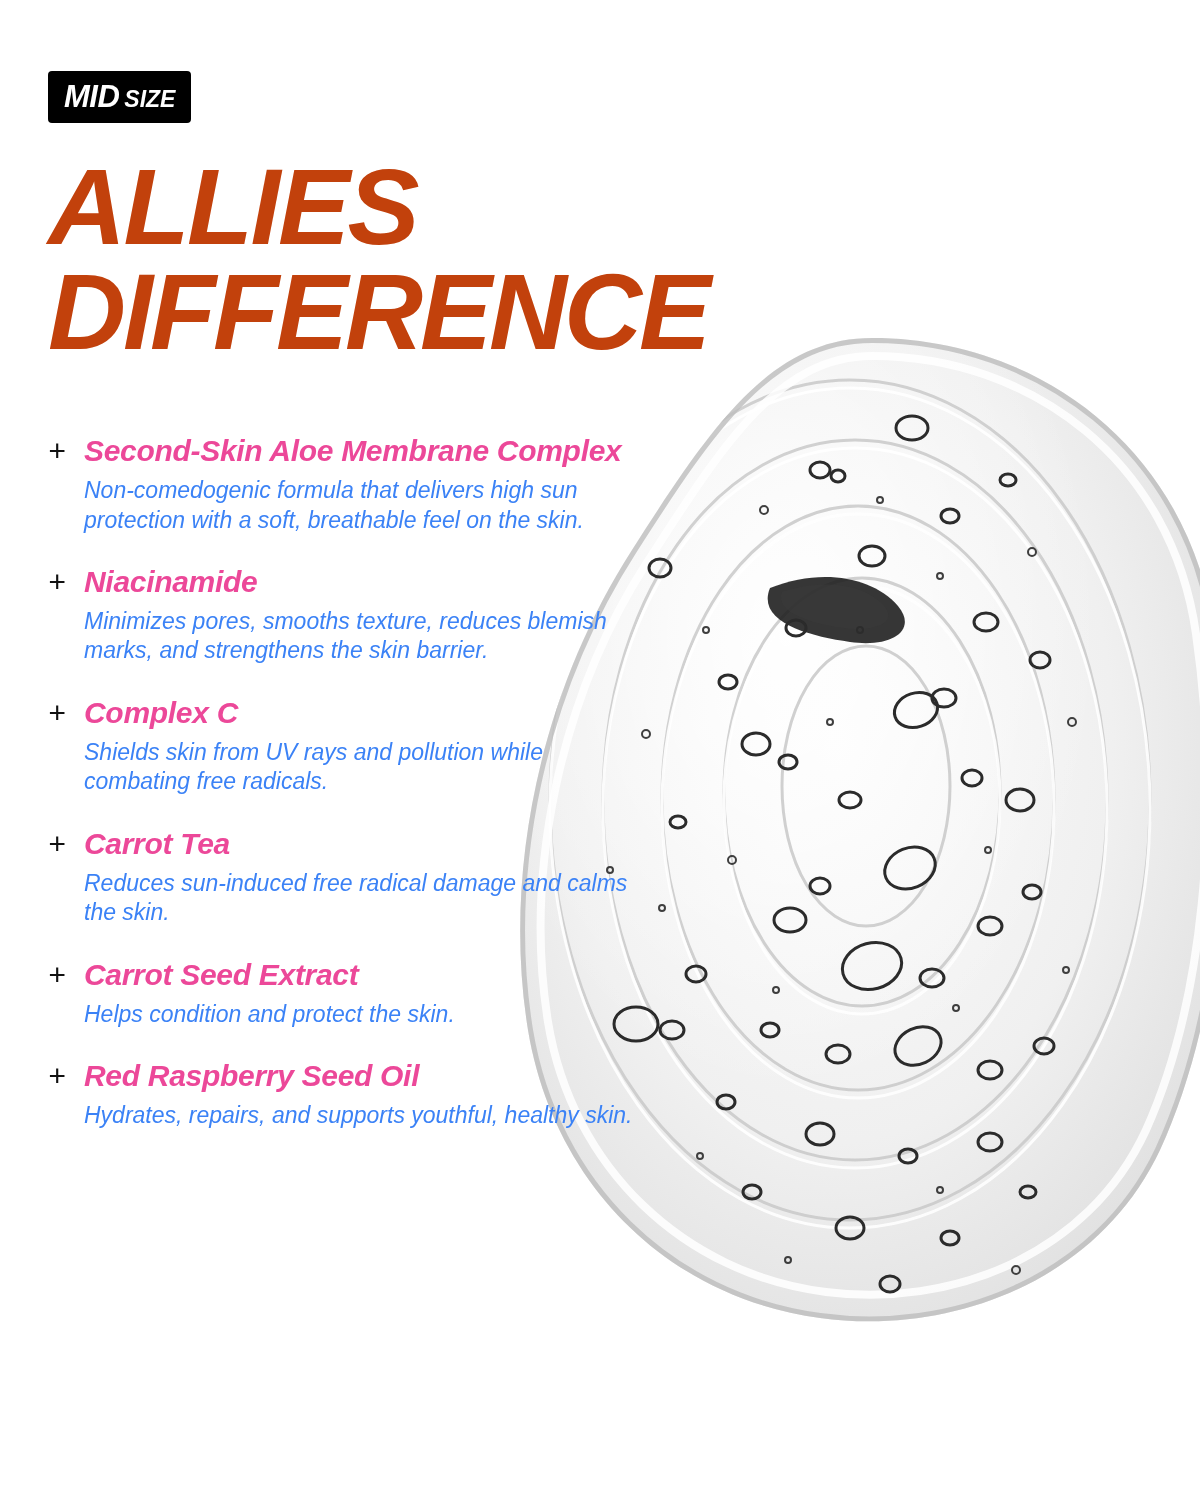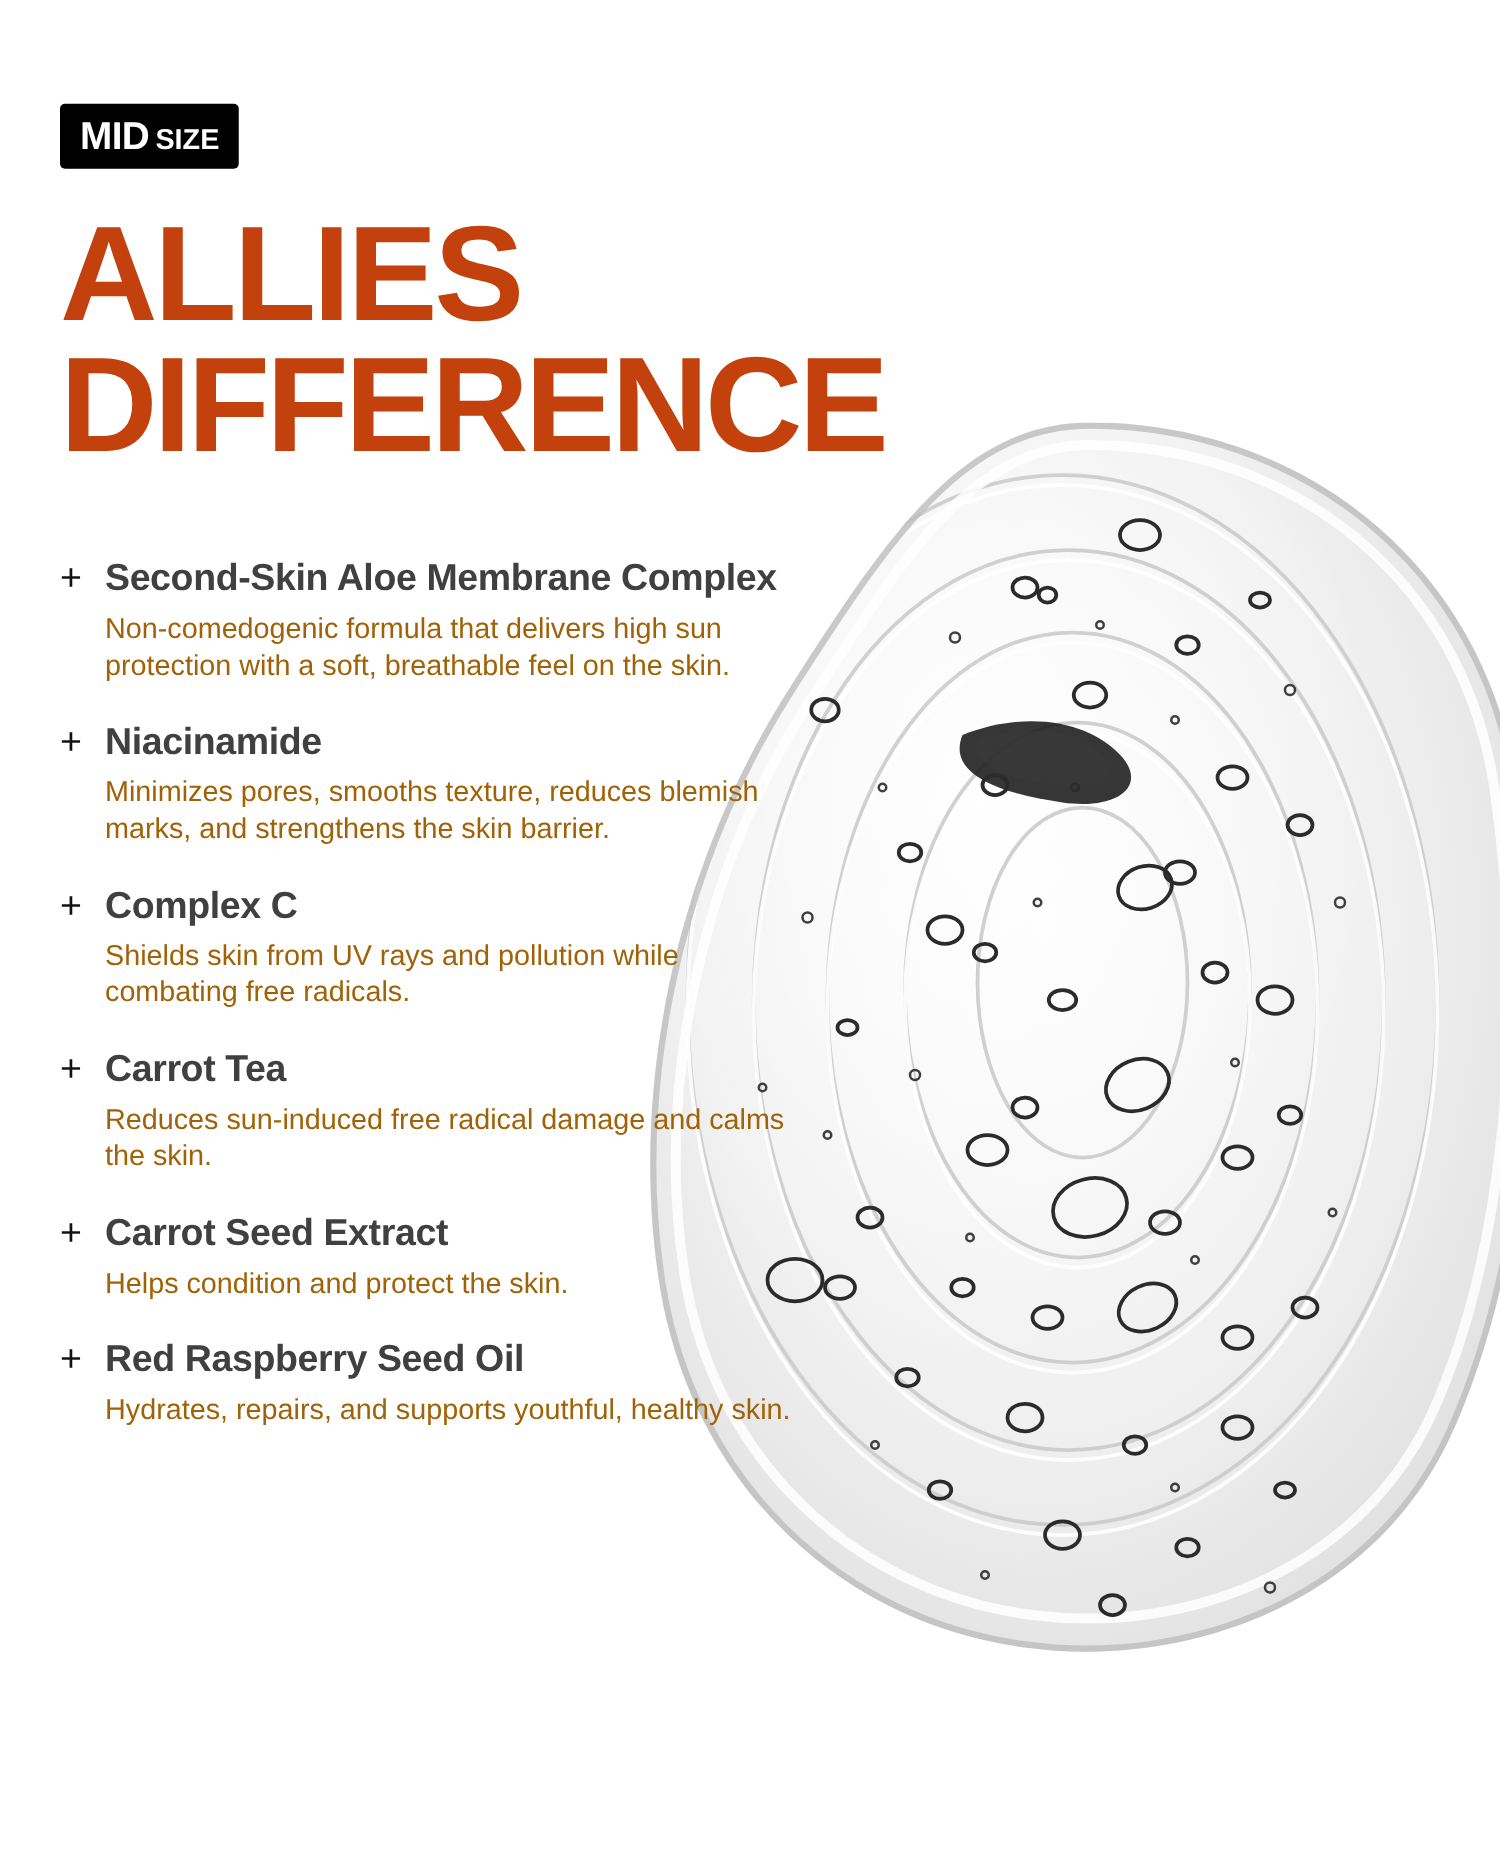--- a/index.html
+++ b/index.html
@@ -38,25 +38,26 @@
     left: 0;
     top: 0;
     width: 700px;
     height: 1020px;
   }
 
   
   .content {
     position: absolute;
     left: 0;
-    top: 16px;
+    top: 4px;
     width: 720px;
     padding: 67px 0 0 48px;
     box-sizing: border-box;
     z-index: 5;
+    font-style: italic;
   }
 
   .badge {
     display: inline-block;
     background: #000000;
     color: #ffffff;
     padding: 10px 16px 11px 16px;
     border-radius: 4px;
     letter-spacing: 0.4px;
     line-height: 1;
@@ -110,28 +111,28 @@
     color: #111111;
     width: 22px;
     flex: 0 0 22px;
     text-align: left;
   }
   .b-name {
     font-size: 30px;
     font-weight: 700;
     letter-spacing: -0.3px;
     line-height: 1.1;
-    color: #404040;
+    color: #ec4899;
   }
   .b-desc {
     margin: 9px 0 0 36px;
     font-size: 23px;
     line-height: 1.28;
     font-weight: 400;
-    color: #a16207;
+    color: #3b82f6;
     max-width: 560px;
   }
 </style>
 </head>
 <body>
 
 <div class="page">
 
   <div class="swatch-wrap">
     <svg class="swatch" viewBox="0 0 700 1020" xmlns="http://www.w3.org/2000/svg" aria-hidden="true">

